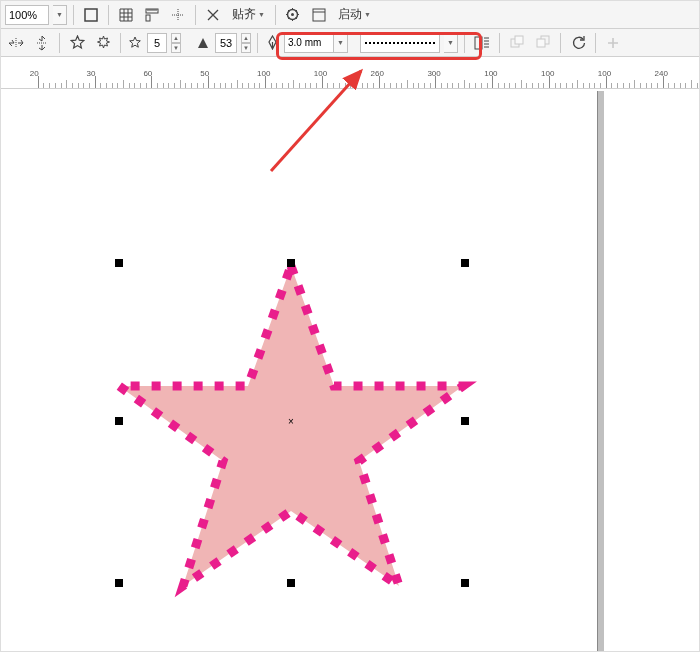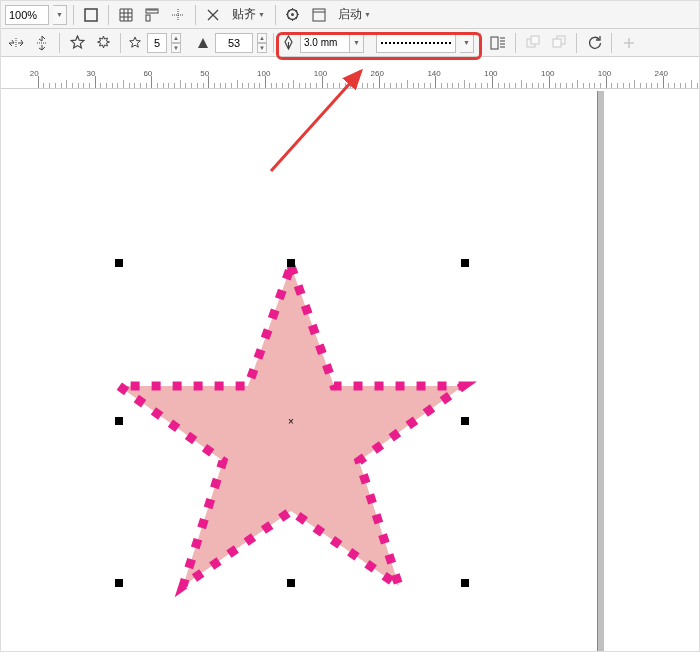--- a/index.html
+++ b/index.html
@@ -165,21 +165,21 @@
       display: flex;
       align-items: center;
       justify-content: center;
     }
     .arrow-annotation {
       position: absolute;
       pointer-events: none;
     }
     .zoom-input { width: 44px; }
     .points-input { width: 20px; text-align:center; }
-    .sharp-input { width: 38px; text-align:center; }
+    .sharp-input { width: 22px; text-align:center; }
   </style>
 </head>
 <body>
 
 <div class="toolbar-row">
   <input class="tb-input zoom-input" value="100%" style="">
   <div class="dd-btn">▼</div>
   <div class="sep"></div>
   <div class="icon-btn">
       <svg width="14" height="14">
@@ -420,21 +420,21 @@
       <div class="minor" style="left:11.36px;height:5px"></div>
       <div class="minor" style="left:17.04px;height:5px"></div>
       <div class="minor" style="left:22.72px;height:5px"></div>
       <div class="minor" style="left:28.4px;height:8px"></div>
       <div class="minor" style="left:34.08px;height:5px"></div>
       <div class="minor" style="left:39.76px;height:5px"></div>
       <div class="minor" style="left:45.44px;height:5px"></div>
       <div class="minor" style="left:51.12px;height:5px"></div>
     </div>
     <div class="ruler-tick" style="left: 434.4px;">
-      <div class="label">140</div>
+      <div class="label">300</div>
       <div class="major"></div>
       <div class="minor" style="left:5.68px;height:5px"></div>
       <div class="minor" style="left:11.36px;height:5px"></div>
       <div class="minor" style="left:17.04px;height:5px"></div>
       <div class="minor" style="left:22.72px;height:5px"></div>
       <div class="minor" style="left:28.4px;height:8px"></div>
       <div class="minor" style="left:34.08px;height:5px"></div>
       <div class="minor" style="left:39.76px;height:5px"></div>
       <div class="minor" style="left:45.44px;height:5px"></div>
       <div class="minor" style="left:51.12px;height:5px"></div>

